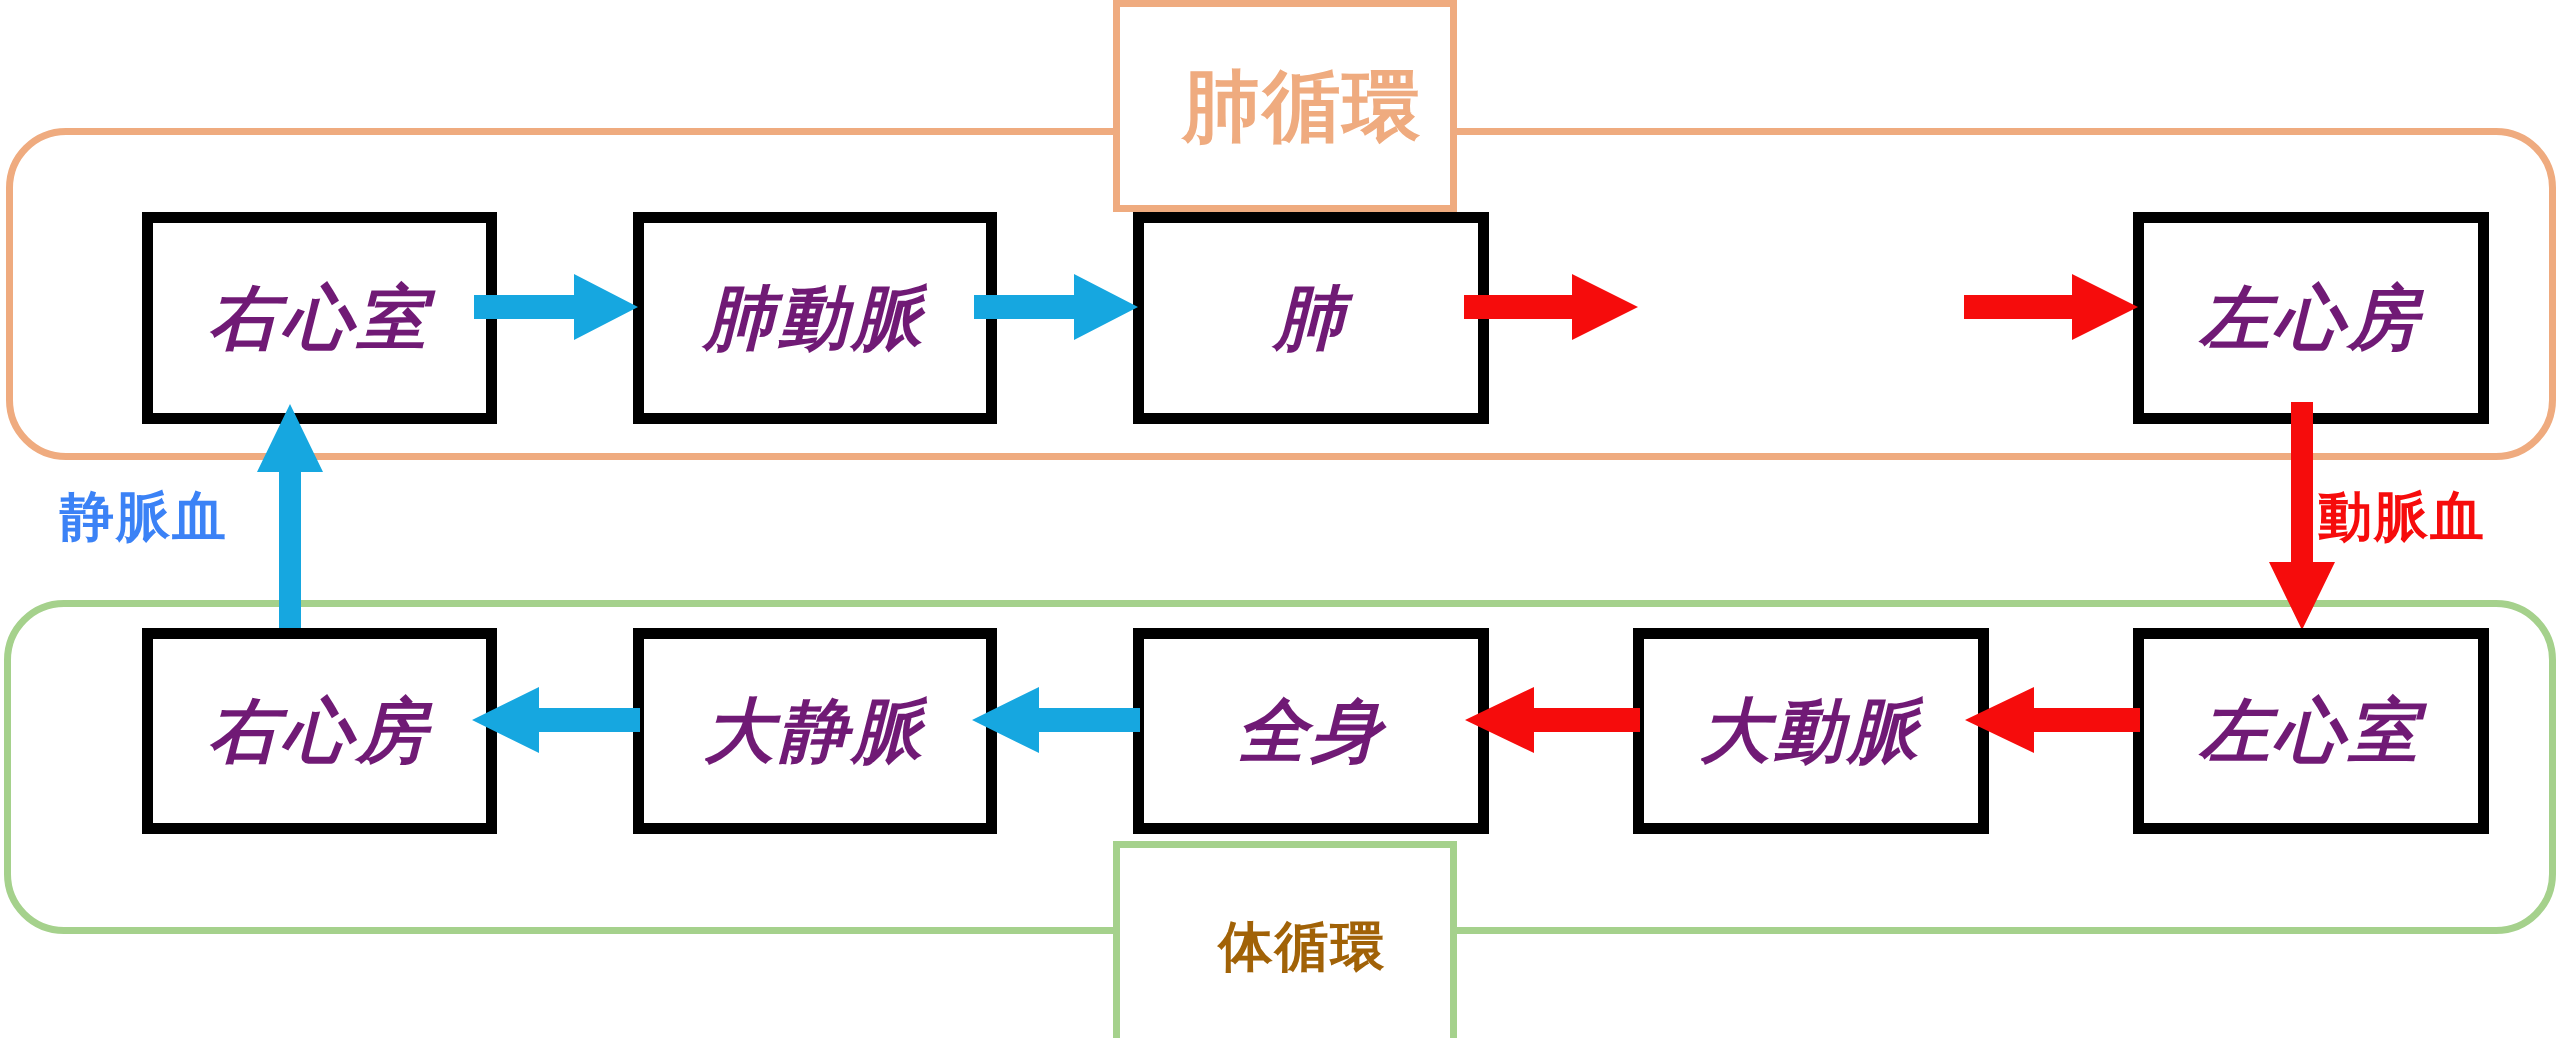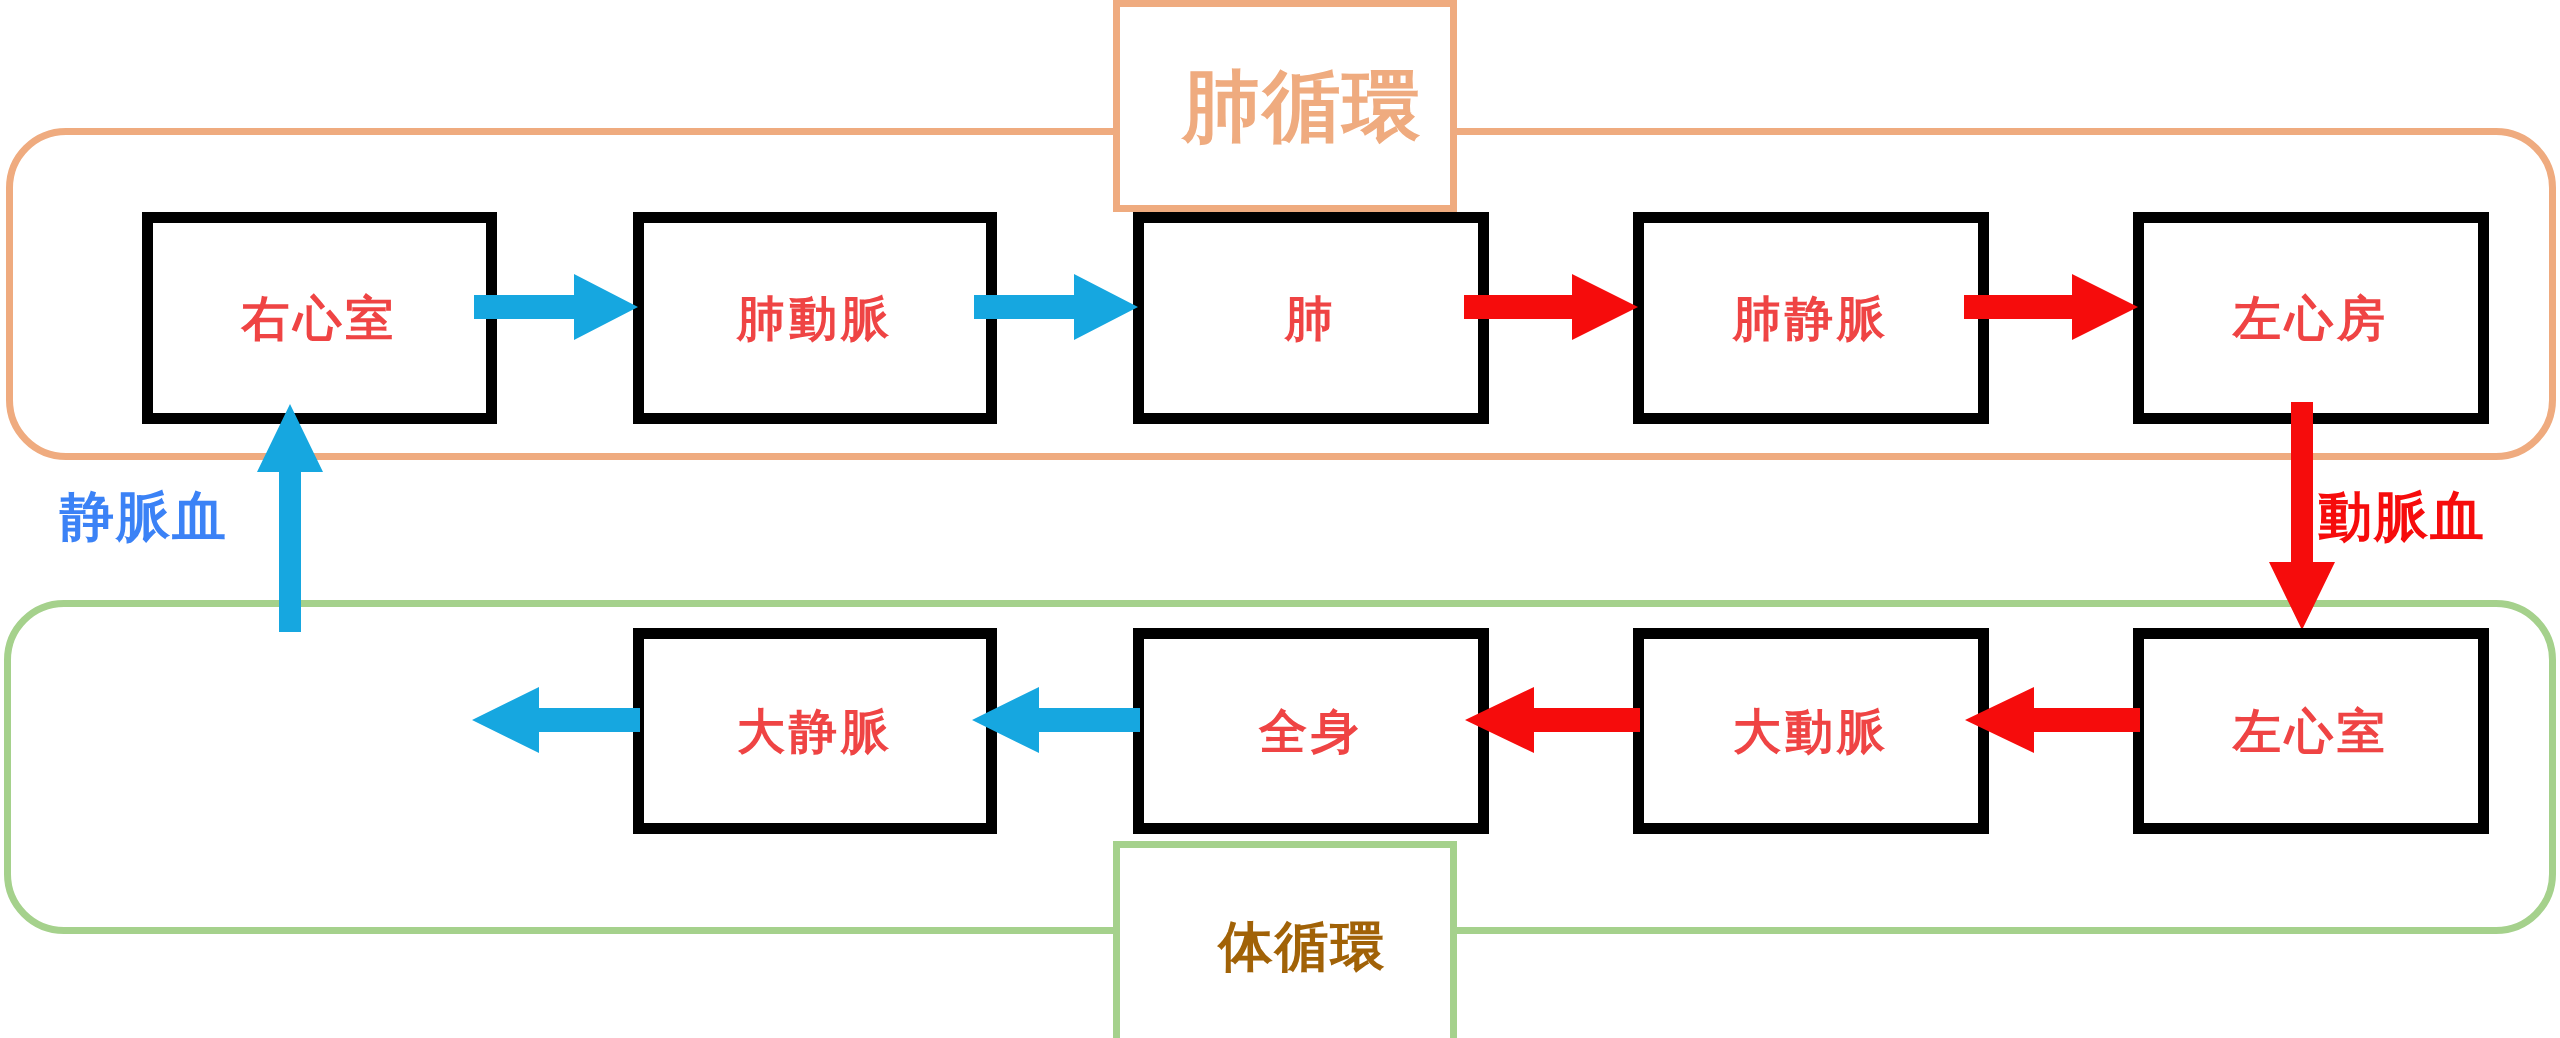--- a/index.html
+++ b/index.html
@@ -21,22 +21,22 @@
   #systemic-label{left:1113px;top:841px;width:330px;height:197px;border-color:#A5D18C;}
   #systemic-label span{color:#a16207;font-size:54px;}
   
   .plaque-mask{position:absolute;background:#ffffff;}
   #pulmonary-mask{left:1120px;top:125px;width:316px;height:14px;}
   #systemic-mask{left:1120px;top:906px;width:316px;height:14px;}
 
   
   .node{position:absolute;border:11px solid #000000;background:#ffffff;
         display:flex;align-items:center;justify-content:center;}
-  .node span{color:#ef4444;font-weight:700;font-size:48px;letter-spacing:4px;line-height:1;
-             white-space:nowrap;}
+  .node span{color:#701a75;font-weight:700;font-size:70px;letter-spacing:4px;line-height:1;
+             white-space:nowrap;font-style:italic;}
   .row-top{top:212px;height:190px;}
   .row-bottom{top:628px;height:184px;}
   .col1{left:142px;width:333px;}
   .col2{left:633px;width:342px;}
   .col3{left:1133px;width:334px;}
   .col4{left:1633px;width:334px;}
   .col5{left:2133px;width:334px;}
 
   
   .arrow-h{position:absolute;height:70px;display:block;}
@@ -58,23 +58,20 @@
 
   <div class="node row-top col1">
     <span>右心室</span>
   </div>
   <div class="node row-top col2">
     <span>肺動脈</span>
   </div>
   <div class="node row-top col3">
     <span>肺</span>
   </div>
-  <div class="node row-top col4">
-    <span>肺静脈</span>
-  </div>
   <div class="node row-top col5">
     <span>左心房</span>
   </div>
 
   <svg class="arrow-h" style="left:474px;top:272px;width:166px;" viewBox="0 0 166 70">
     <path d="M0,23 L100,23 L100,2 L164,35 L100,68 L100,47 L0,47 Z" fill="#16A7E0"></path>
   </svg>
   <svg class="arrow-h" style="left:974px;top:272px;width:166px;" viewBox="0 0 166 70">
     <path d="M0,23 L100,23 L100,2 L164,35 L100,68 L100,47 L0,47 Z" fill="#16A7E0"></path>
   </svg>
@@ -88,20 +85,23 @@
   <svg class="arrow-v" style="left:2267px;top:402px;height:232px;width:70px;" viewBox="0 0 70 232">
     <path d="M24,0 L46,0 L46,160 L68,160 L35,228 L2,160 L24,160 Z" fill="#F60C0C"></path>
   </svg>
   <div class="blood-label" id="arterial-blood-label">動脈血</div>
 
   <svg class="arrow-v" style="left:255px;top:402px;height:232px;width:70px;" viewBox="0 0 70 232">
     <path d="M35,2 L68,70 L46,70 L46,230 L24,230 L24,70 L2,70 Z" fill="#16A7E0"></path>
   </svg>
   <div class="blood-label" id="venous-blood-label">静脈血</div>
 
+  <div class="node row-bottom col1">
+    <span>右心房</span>
+  </div>
   <div class="node row-bottom col2">
     <span>大静脈</span>
   </div>
   <div class="node row-bottom col3">
     <span>全身</span>
   </div>
   <div class="node row-bottom col4">
     <span>大動脈</span>
   </div>
   <div class="node row-bottom col5">

